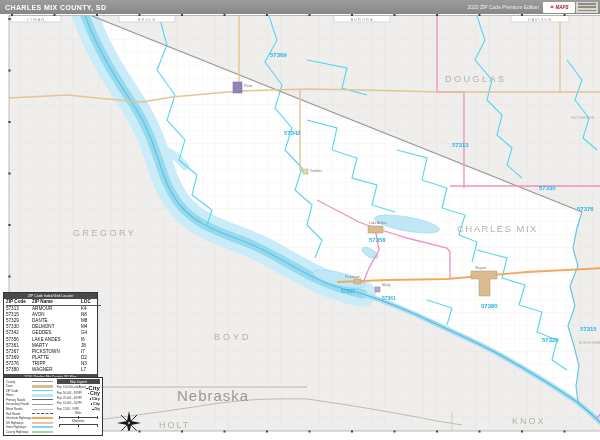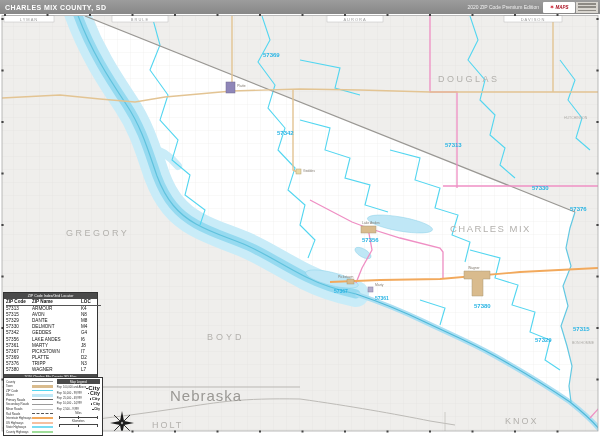--- a/index.html
+++ b/index.html
@@ -13,21 +13,21 @@
   .hdr-spacer{flex:1;}
   .hdr-edition{color:#f0f0f0;font-size:5px;margin-right:4px;}
   .logo-box{width:32px;height:11px;background:#fff;border-radius:1px;margin-right:1px;
             display:flex;align-items:center;justify-content:center;gap:1px;}
   .logo-star{color:#cc1122;font-size:6px;line-height:6px;}
   .logo-text{color:#aa1122;font-size:4.5px;font-weight:bold;font-style:italic;}
   .logo-box2{width:22px;height:11px;background:#d9d6d0;margin-right:2px;padding:1.5px 2px;
              display:flex;flex-direction:column;justify-content:space-between;}
   .logo-box2 i{display:block;height:1.5px;background:#8d8a84;}
   
-  .mapwrap{position:absolute;left:0;top:0;width:572px;height:440px;z-index:1;}
+  .mapwrap{position:absolute;left:0;top:0;width:572px;height:440px;z-index:1;padding-left:7px;}
   
   .ziptable{position:absolute;left:3px;top:292px;width:95px;z-index:5;background:#fff;
             border:1px solid #333;font-size:4.6px;color:#111;}
   .zt-titlebar{background:#4a4a4a;color:#fff;font-size:3.6px;text-align:center;padding:1px 0;}
   .zt-grid{display:grid;grid-template-columns:26px 49px 20px;padding:0 2px;}
   .zt-grid div{height:6.2px;line-height:6.2px;white-space:nowrap;overflow:hidden;}
   .zt-head div{font-weight:bold;border-bottom:.5px solid #555;height:6.6px;line-height:6.6px;}
   .zt-footbar{background:#4a4a4a;color:#fff;font-size:3.4px;text-align:center;padding:1px 0;}
   
   .legend{position:absolute;left:3px;top:377px;width:100px;height:59px;z-index:5;background:#fff;

